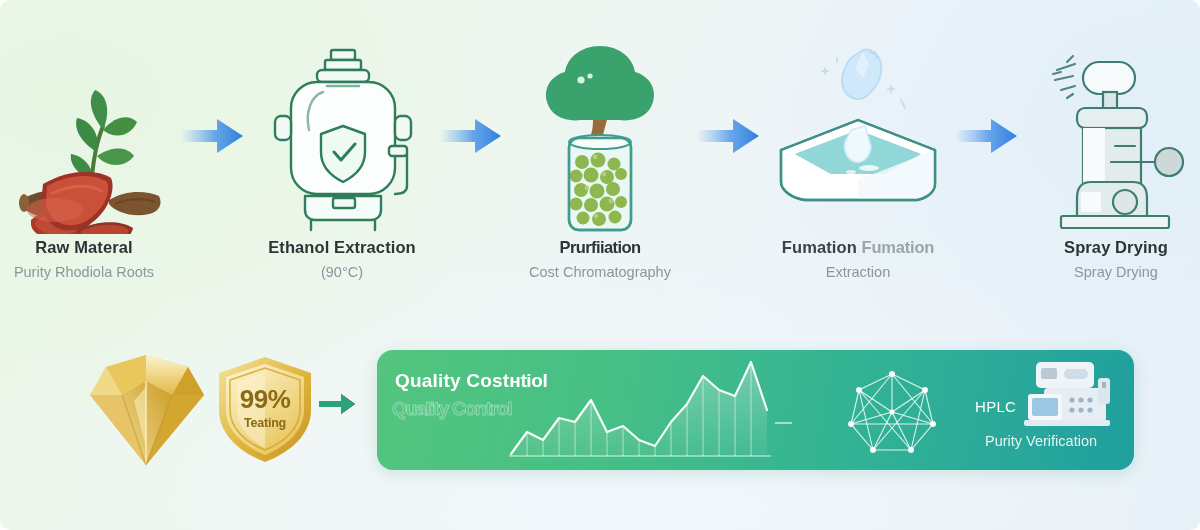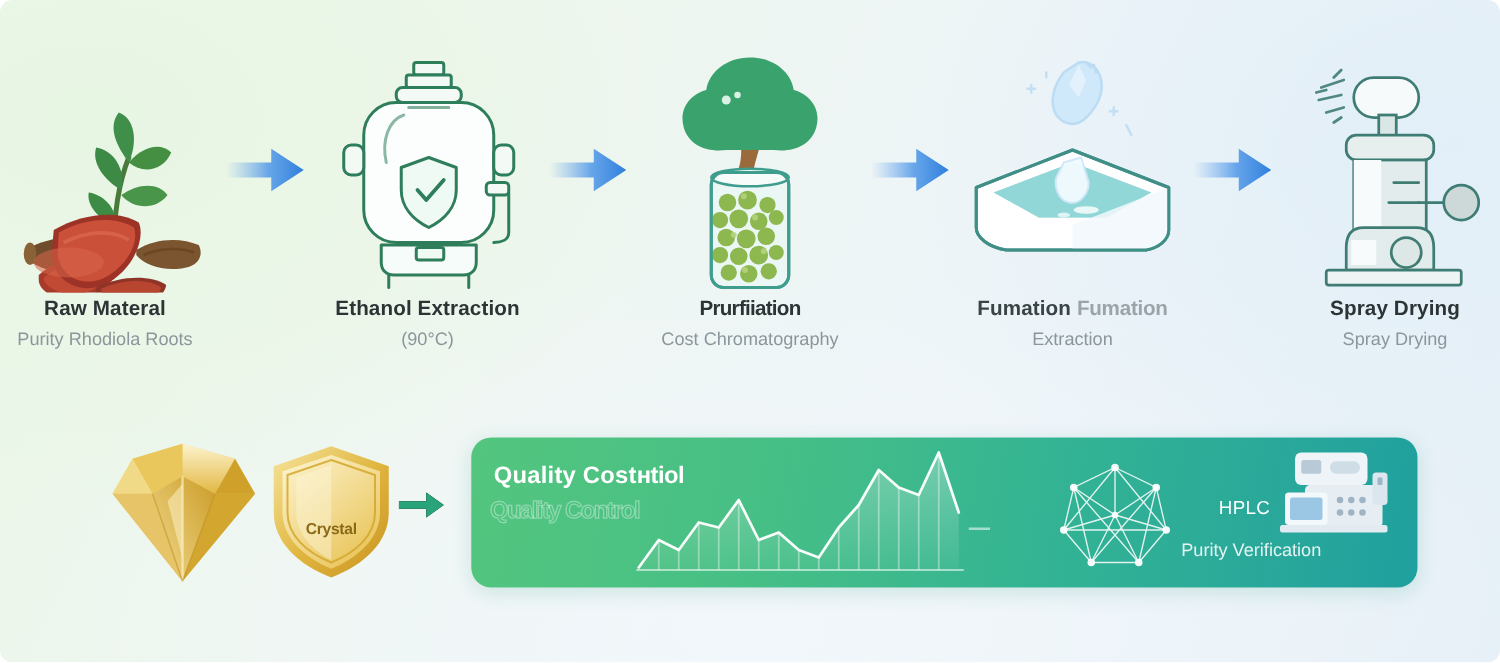--- a/index.html
+++ b/index.html
@@ -120,21 +120,21 @@
     width: 17px; height: 2px;
     background: rgba(255,255,255,.55);
   }
   .qc-net { position: absolute; left: 460px; top: 16px; }
   .qc-hplc-label {
     position: absolute; left: 598px; top: 48px;
     font-size: 15px; color: #ffffff; font-weight: normal;
     letter-spacing: .3px;
   }
   .qc-hplc-sub {
-    position: absolute; left: 568px; top: 83px;
+    position: absolute; left: 608px; top: 83px;
     font-size: 14.5px; color: rgba(255,255,255,0.88);
     white-space: nowrap;
   }
   .qc-hplc-art { position: absolute; left: 645px; top: 10px; }
 
   .shield-pct {
     position: absolute; left: 0; top: 30px; width: 104px;
     text-align: center;
     font-size: 26px; font-weight: bold;
     color: #8a6a16;
@@ -437,21 +437,22 @@
             <stop offset="0%" stop-color="#fdf5d2"></stop>
               <stop offset="100%" stop-color="#e9c55b"></stop>
           </linearGradient>
         </defs>
         <path d="M52 3 L98 19 V56 C98 80 78 98 52 108 C26 98 6 80 6 56 V19 Z" fill="url(#shA)"></path>
         <path d="M52 10 L91 23 V56 C91 76 74 92 52 101 C30 92 13 76 13 56 V23 Z" fill="url(#shB)"></path>
         <path d="M52 14 L87 26 V56 C87 74 72 88 52 96 C32 88 17 74 17 56 V26 Z" fill="none" stroke="#d3a72c" stroke-width="1.6" opacity=".85"></path>
         <path d="M52 10 L52 101" stroke="#f7e9b6" stroke-width="0"></path>
         <path d="M24 28 L52 18 L52 94 C36 86 24 72 24 56 Z" fill="#fdf6da" opacity=".45"></path>
       </svg>
-      <div class="shield-testing">Crystal</div>
+      <div class="shield-pct">99%</div>
+      <div class="shield-testing">Teating</div>
     </div>
 
     <div class="qc-arrow">
       <svg width="38" height="28" viewBox="0 0 38 28">
         <path d="M0 11 H22 V4 L36 14 L22 24 V17 H0 Z" fill="#2aa municipality"></path>
         <path d="M0 11 H22 V4 L36 14 L22 24 V17 H0 Z" fill="#28a37a"></path>
       </svg>
     </div>
 
     <div class="qc-banner">

